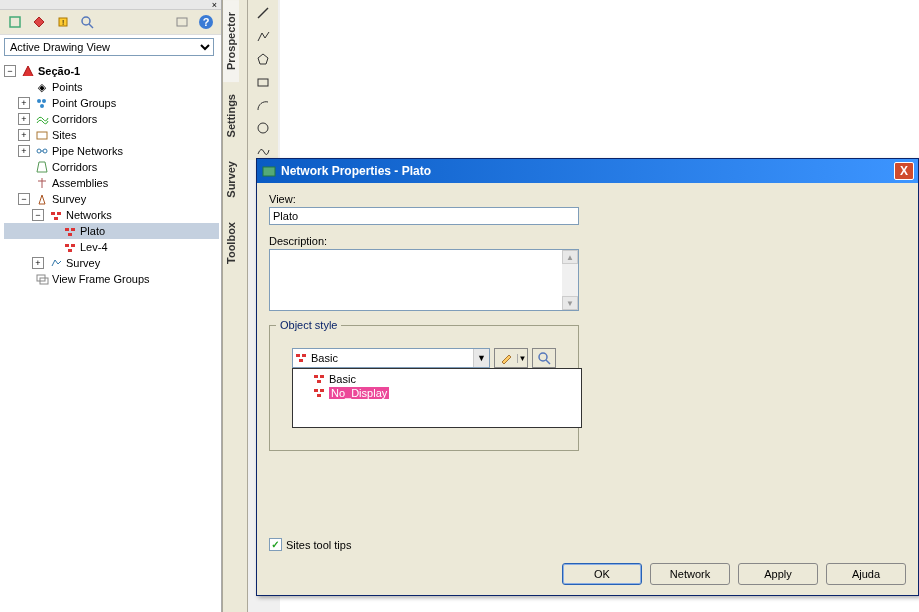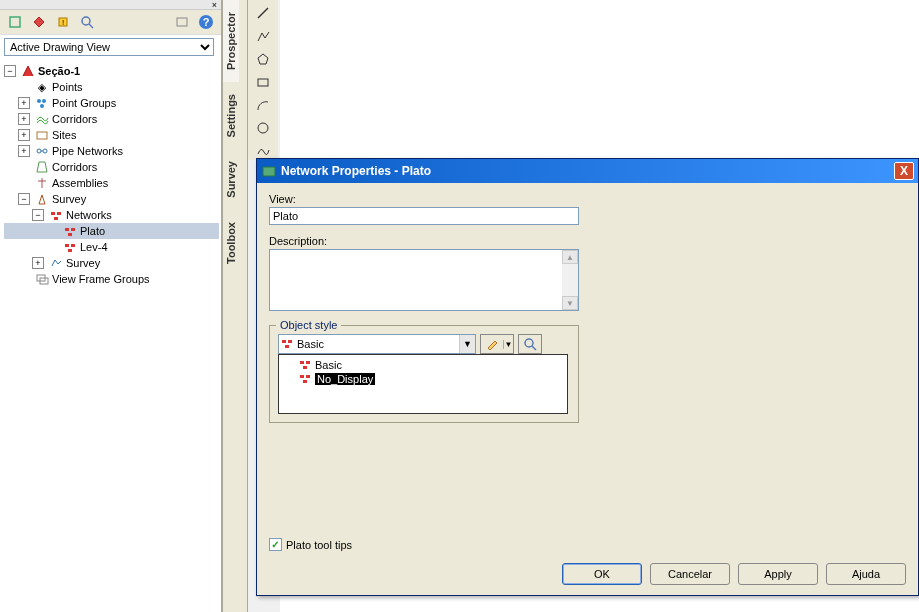--- a/index.html
+++ b/index.html
@@ -44,35 +44,35 @@
 .titlebar-icon { width: 16px; height: 16px; margin-right: 4px; display: flex; align-items: center; justify-content: center; }
 .titlebar-text { flex: 1; font-size: 12px; }
 .close-btn { width: 20px; height: 18px; background: #d04b2c; border: 1px solid #fff; color: #fff; display: flex; align-items: center; justify-content: center; font-weight: bold; font-size: 12px; border-radius: 2px; cursor: pointer; }
 .dialog-body { padding: 10px 12px; position: relative; height: calc(100% - 24px); }
 .form-label { font-size: 11px; margin-bottom: 2px; display: block; }
 .text-input { width: 310px; border: 1px solid #7f9db9; padding: 2px 3px; font-size: 11px; background: #fff; margin-bottom: 10px; }
 .desc-box { width: 310px; height: 62px; border: 1px solid #7f9db9; background: #fff; position: relative; margin-bottom: 14px; }
 .desc-scroll { position: absolute; right: 0; top: 0; width: 16px; height: 100%; background: #f0f0f0; display: flex; flex-direction: column; justify-content: space-between; }
 .scroll-btn { height: 14px; background: #e8e8e8; border: 1px solid #ccc; display: flex; align-items: center; justify-content: center; font-size: 8px; color: #999; }
 
-.fieldset { border: 1px solid #a0a088; padding: 8px; width: 310px; position: relative; }
+.fieldset { border: 1px solid #a0a088; padding: 22px; width: 310px; position: relative; }
 .fieldset-legend { position: absolute; top: -7px; left: 6px; background: #ece9d8; padding: 0 4px; color: #0a246a; font-size: 11px; }
 .style-row { display: flex; align-items: center; gap: 4px; }
 .style-select { display: flex; align-items: center; border: 1px solid #7f9db9; background: #fff; width: 198px; height: 20px; }
 .style-select-icon { width: 16px; display: flex; justify-content: center; }
 .style-select-text { flex: 1; padding-left: 2px; }
 .style-select-arrow { width: 16px; background: #e8e8e8; border-left: 1px solid #ccc; text-align: center; font-size: 9px; height: 100%; display: flex; align-items: center; justify-content: center; }
 .style-btn { width: 24px; height: 20px; border: 1px solid #888; background: #ece9d8; display: flex; align-items: center; justify-content: center; }
 .style-btn.split { width: 34px; display: flex; }
 .split-main { flex: 1; display: flex; align-items: center; justify-content: center; }
 .split-arrow { width: 10px; border-left: 1px solid #aaa; display: flex; align-items: center; justify-content: center; font-size: 8px; }
 
 .style-dropdown { border: 1px solid #333; background: #fff; width: 290px; height: 60px; margin-top: 0px; padding: 3px; }
 .dd-item { display: flex; align-items: center; padding: 1px 2px; }
-.dd-item.selected .dd-text { background: #000000; color: #fff; padding: 0 2px; }
+.dd-item.selected .dd-text { background: #ec4899; color: #fff; padding: 0 2px; }
 .dd-icon { width: 14px; margin: 0 3px 0 14px; display: flex; justify-content: center; }
 
 .checkbox-row { position: absolute; bottom: 44px; left: 12px; display: flex; align-items: center; gap: 4px; }
 .checkbox { width: 13px; height: 13px; border: 1px solid #7f9db9; background: #fff; display: flex; align-items: center; justify-content: center; color: #21a121; font-size: 10px; font-weight: bold; }
 
 .button-row { position: absolute; bottom: 10px; right: 12px; display: flex; gap: 8px; }
 .dlg-btn { width: 80px; height: 22px; border: 1px solid #888; background: #ece9d8; font-size: 11px; border-radius: 3px; cursor: pointer; }
 .dlg-btn.default { border: 1px solid #2661b5; box-shadow: inset 0 0 0 1px #89ade4; }
 
 svg { display: block; }
@@ -382,23 +382,23 @@
                 <rect x="4" y="7" width="4" height="3" fill="#d33"></rect>
               </svg>
             </span>
           <span class="dd-text">No_Display</span>
         </div>
       </div>
     </div>
 
     <div class="checkbox-row">
       <div class="checkbox">✓</div>
-      <span>Plato tool tips</span>
+      <span>Sites tool tips</span>
     </div>
 
     <div class="button-row">
       <button class="dlg-btn default">OK</button>
-      <button class="dlg-btn">Cancelar</button>
+      <button class="dlg-btn">Network</button>
       <button class="dlg-btn">Apply</button>
       <button class="dlg-btn">Ajuda</button>
     </div>
   </div>
 </div>
 
 </body></html>

